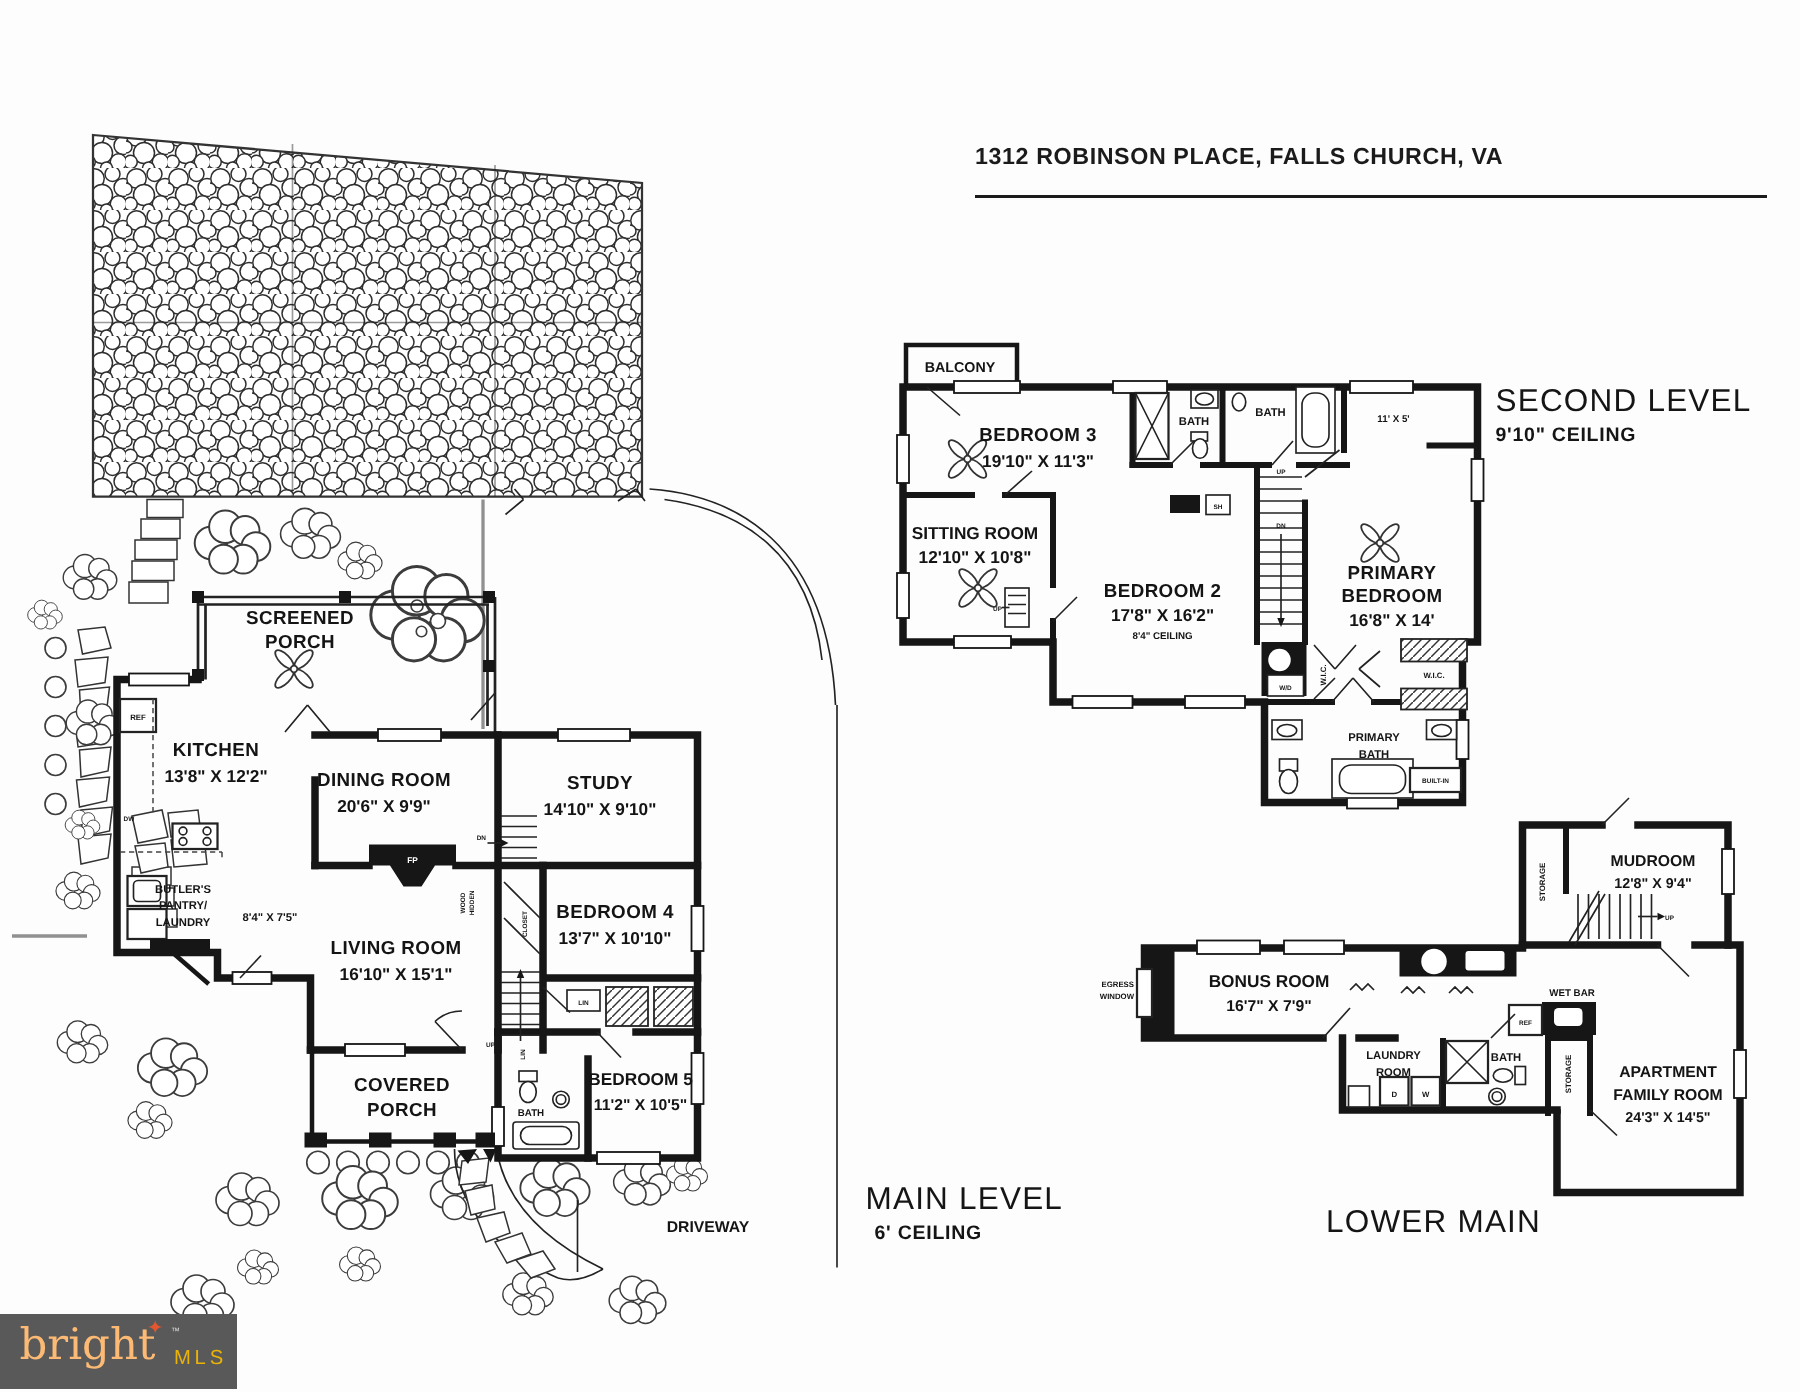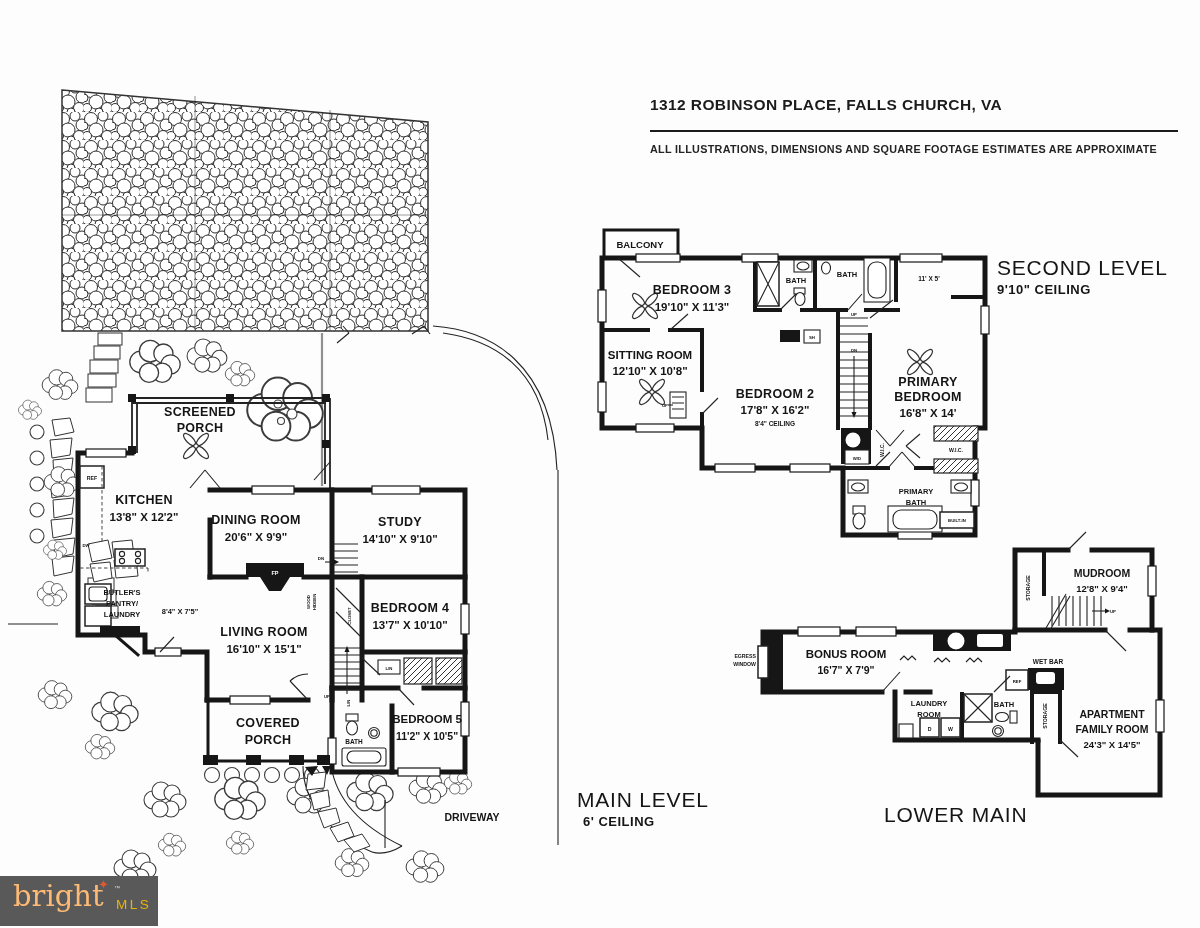--- a/index.html
+++ b/index.html
@@ -521,21 +521,20 @@
   <text class="t7" x="1004" y="707">BATH</text>
   <text class="t5" transform="translate(1047,716) rotate(-90)">STORAGE</text>
   <text class="t10" x="1112" y="718">APARTMENT</text>
   <text class="t10" x="1112" y="733">FAMILY ROOM</text>
   <text class="t9" x="1112" y="748">24'3" X 14'5"</text>
 </g>
 </svg>
 
 <div class="hdr-title">1312 ROBINSON PLACE, FALLS CHURCH, VA</div>
 <div class="hdr-disc">
-  <div>ALL ILLUSTRATIONS, DIMENSIONS AND SQUARE FOOTAGE ESTIMATES ARE APPROXIMATE</div>
 </div>
 
 <div class="lvl" style="left:577px;top:788px">
   <div class="t">MAIN LEVEL</div>
   <div class="c" style="padding-left:6px">6' CEILING</div>
 </div>
 <div class="lvl" style="left:997px;top:256px">
   <div class="t">SECOND LEVEL</div>
   <div class="c">9'10" CEILING</div>
 </div>

